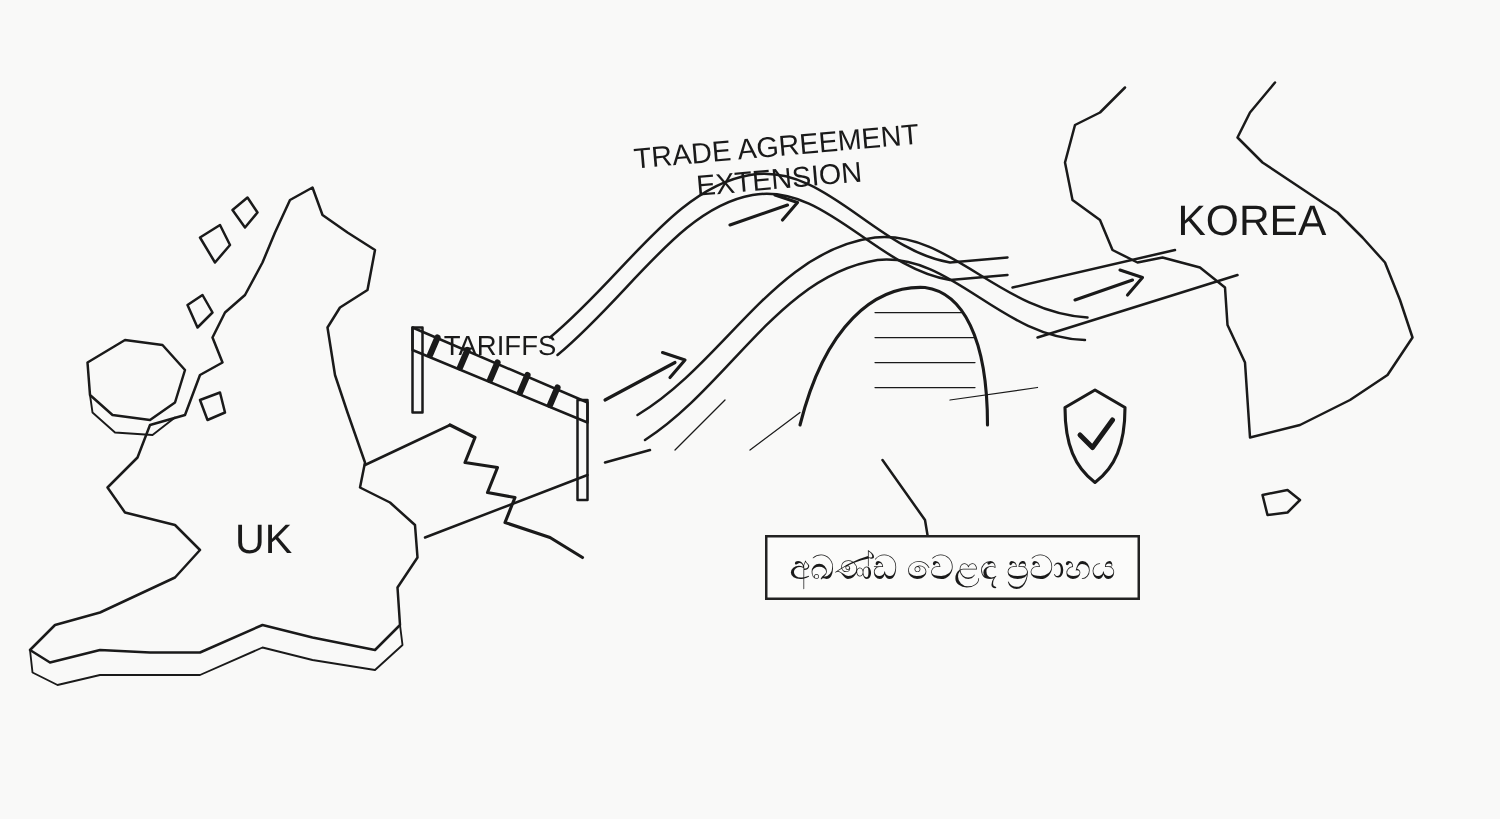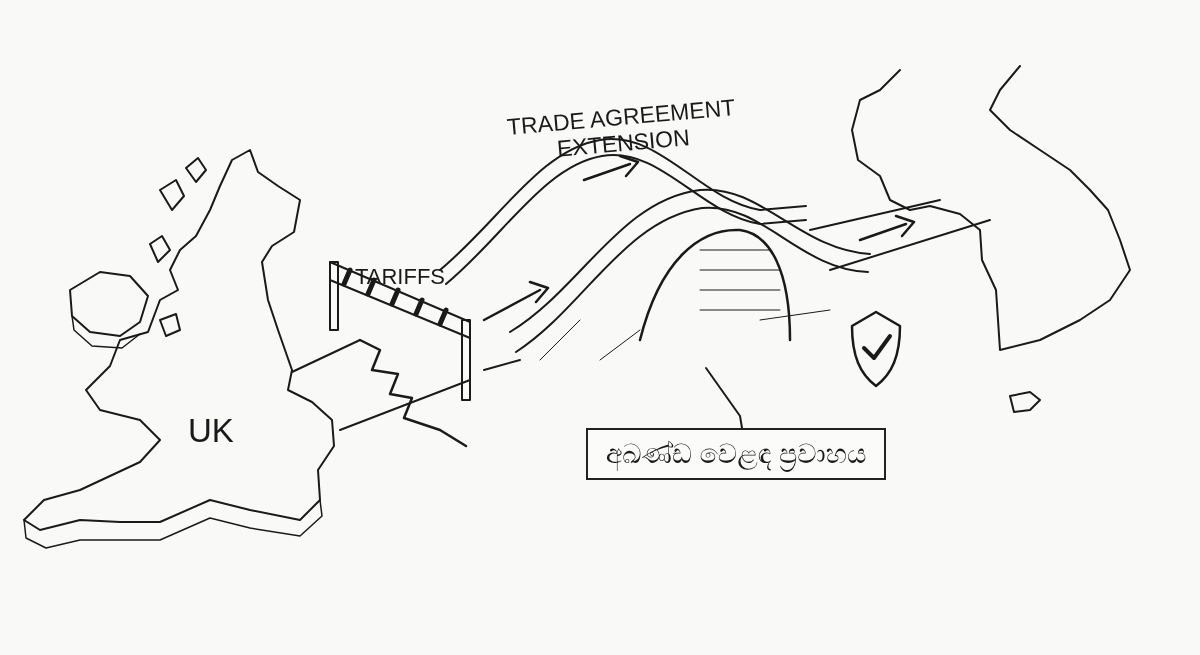--- a/index.html
+++ b/index.html
@@ -3,21 +3,21 @@
 <meta charset="utf-8">
 <style>
   html,body{margin:0;padding:0;background:#f9f9f8;}
   #stage{position:relative;width:1200px;height:655px;overflow:hidden;background:#f9f9f8;font-family:"Liberation Sans",sans-serif;color:#1a1a1a;}
   svg{position:absolute;left:0;top:0;}
   .lbl{position:absolute;font-family:"Liberation Sans",sans-serif;color:#1a1a1a;white-space:nowrap;}
   #uk-label{left:188px;top:412px;font-size:33px;}
   #korea-label{left:942px;top:158px;font-size:34px;}
   #tariffs-label{left:355px;top:230px;font-size:22px;margin-top:34px;}
   #trade-label{left:506px;top:114px;font-size:23px;line-height:26px;text-align:center;transform:rotate(-5deg);transform-origin:left top;}
-  #sinhala-box{position:absolute;left:586px;top:428px;width:300px;height:52px;border:2px solid #222;background:#fbfbfa;display:flex;align-items:center;justify-content:center;font-size:27px;box-sizing:border-box;}
+  #sinhala-box{position:absolute;left:612px;top:428px;width:300px;height:52px;border:2px solid #222;background:#fbfbfa;display:flex;align-items:center;justify-content:center;font-size:27px;box-sizing:border-box;}
 </style>
 </head>
 <body>
 
 <div id="stage">
 <svg width="1200" height="655" viewBox="0 0 1200 655" fill="none" stroke="#1a1a1a" stroke-width="2" stroke-linejoin="round" stroke-linecap="round">
 
   <g>
     <path d="M232 160 L250 150 L258 172 L278 186 L300 200 L294 232 L272 246 L262 262 L268 300 L278 330 L292 370 L288 390 L312 402 L332 420 L334 446 L318 470 L320 500 L300 520 L250 510 L210 500 L160 522 L120 522 L80 520 L40 530 L24 520 L44 500 L80 490 L110 476 L140 462 L160 440 L140 420 L100 410 L86 390 L110 366 L120 340 L148 332 L160 300 L178 290 L170 270 L180 250 L196 236 L210 210 L220 186 Z"></path>
     <path d="M24 520 L26 538 L46 548 L80 540 L120 540 L160 540 L210 518 L250 528 L300 536 L322 516 L320 500" stroke-width="1.5"></path>
@@ -61,20 +61,21 @@
 
   <g>
     <path d="M852 326 L876 312 L900 326 C900 356 892 374 876 386 C860 374 852 356 852 326 Z" stroke-width="2.5"></path>
     <path d="M864 348 L874 358 L890 336" stroke-width="4"></path>
   </g>
 
   <path d="M706 368 L740 416 L742 428"></path>
 </svg>
 
 <div id="uk-label" class="lbl">UK</div>
+<div id="korea-label" class="lbl">KOREA</div>
 <div id="tariffs-label" class="lbl">TARIFFS</div>
 <div id="trade-label" class="lbl">
   <div>TRADE AGREEMENT</div>
   <div>EXTENSION</div>
 </div>
 <div id="sinhala-box">
   <span>අඛණ්ඩ වෙළඳ ප්‍රවාහය</span>
 </div>
 </div>
 

